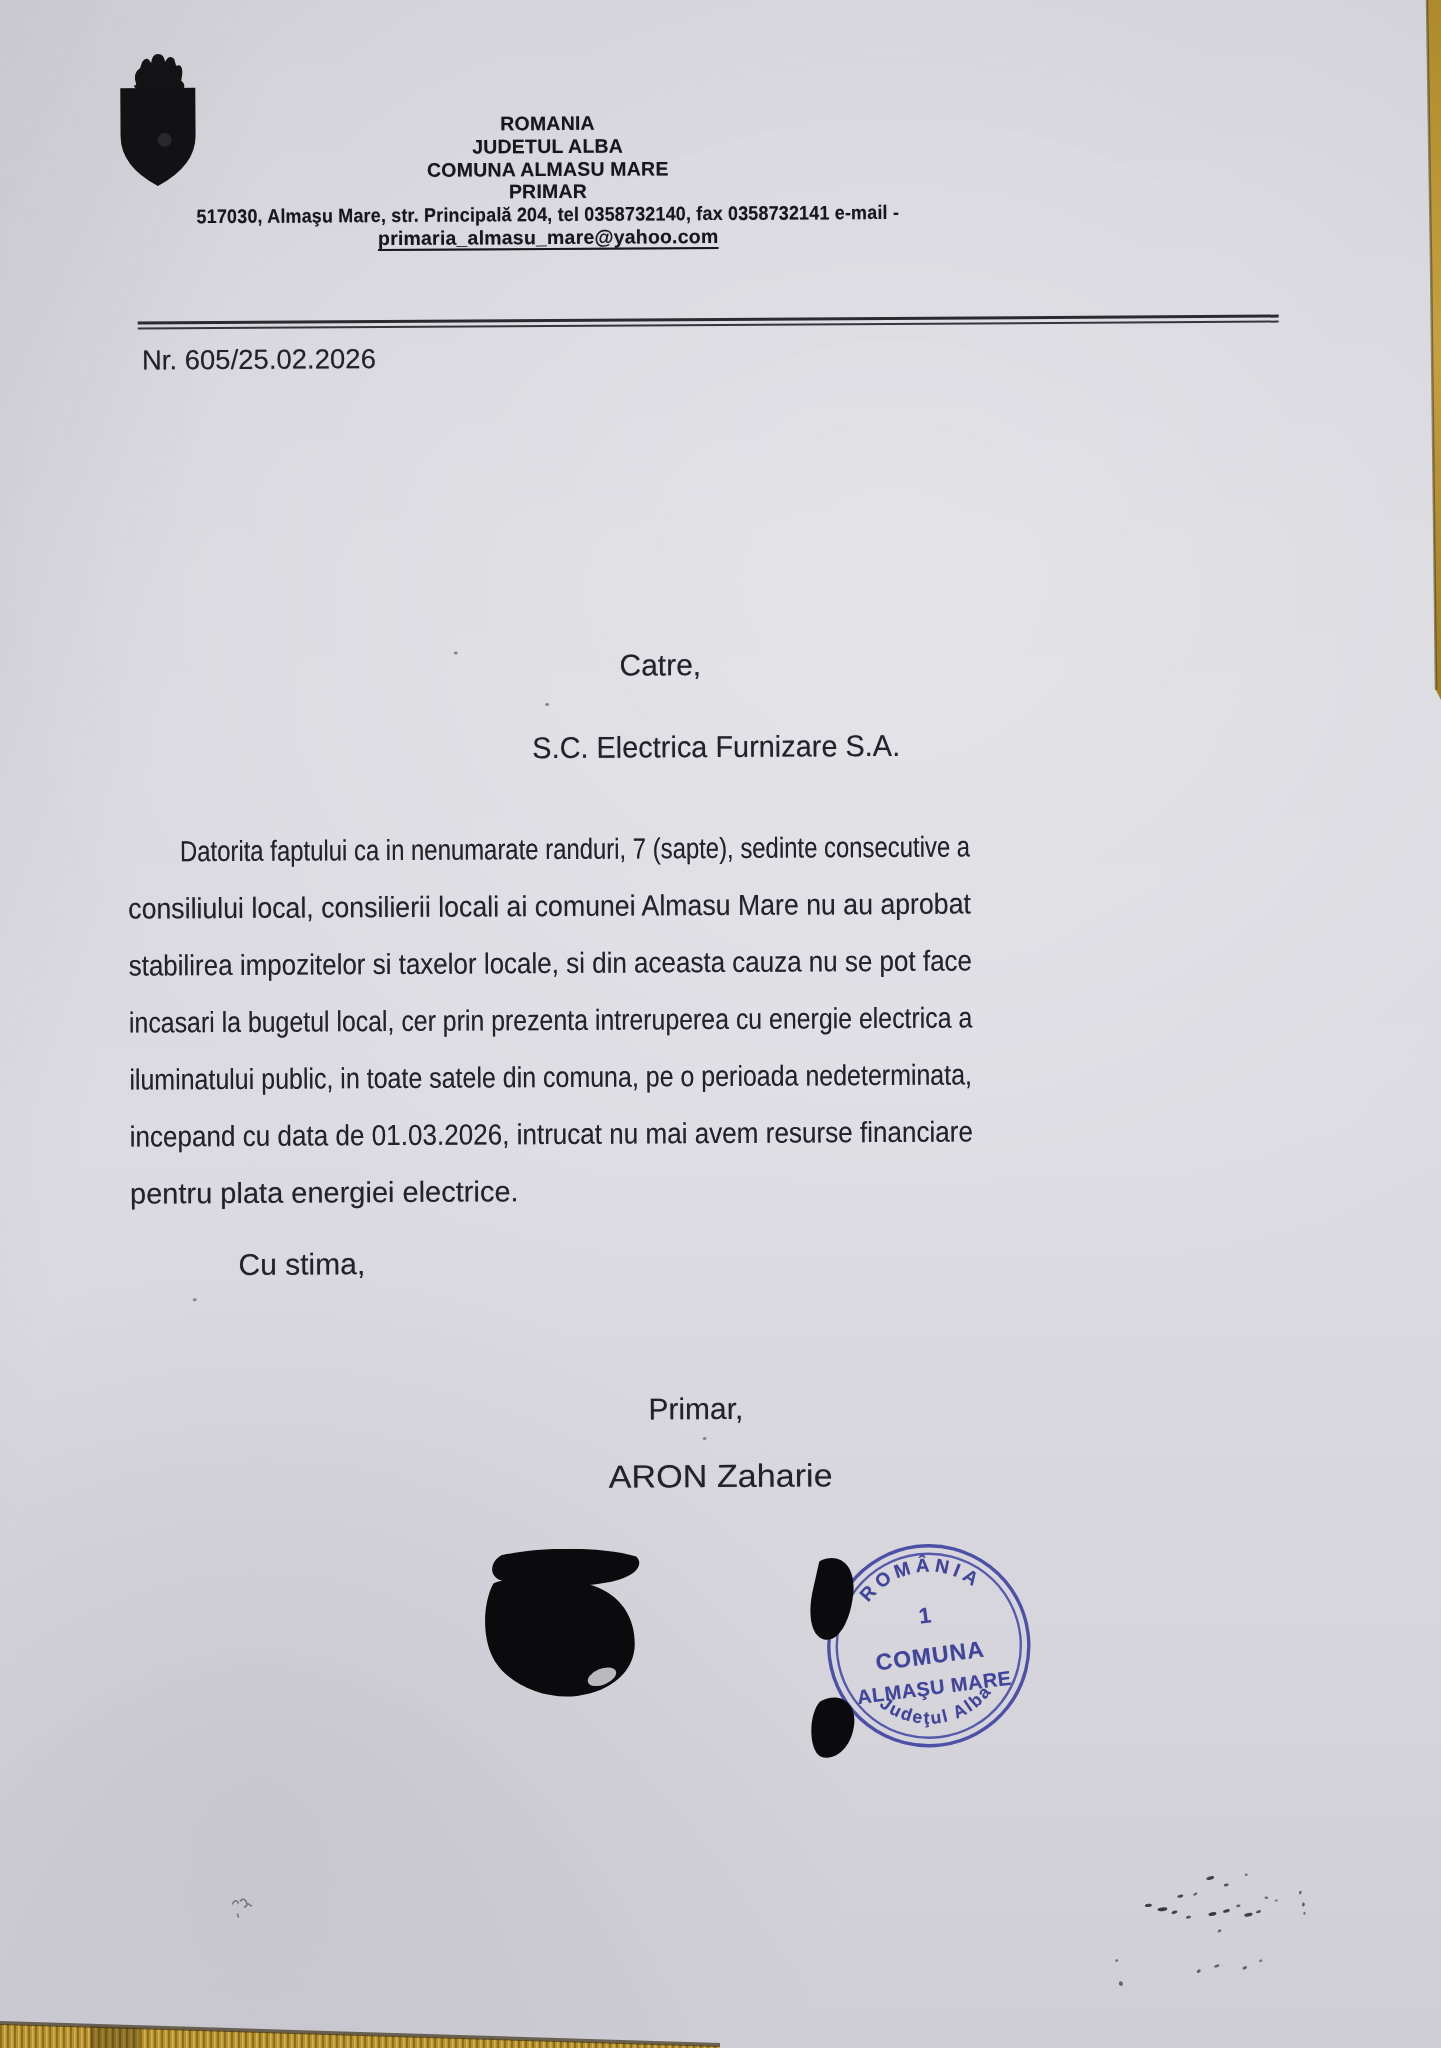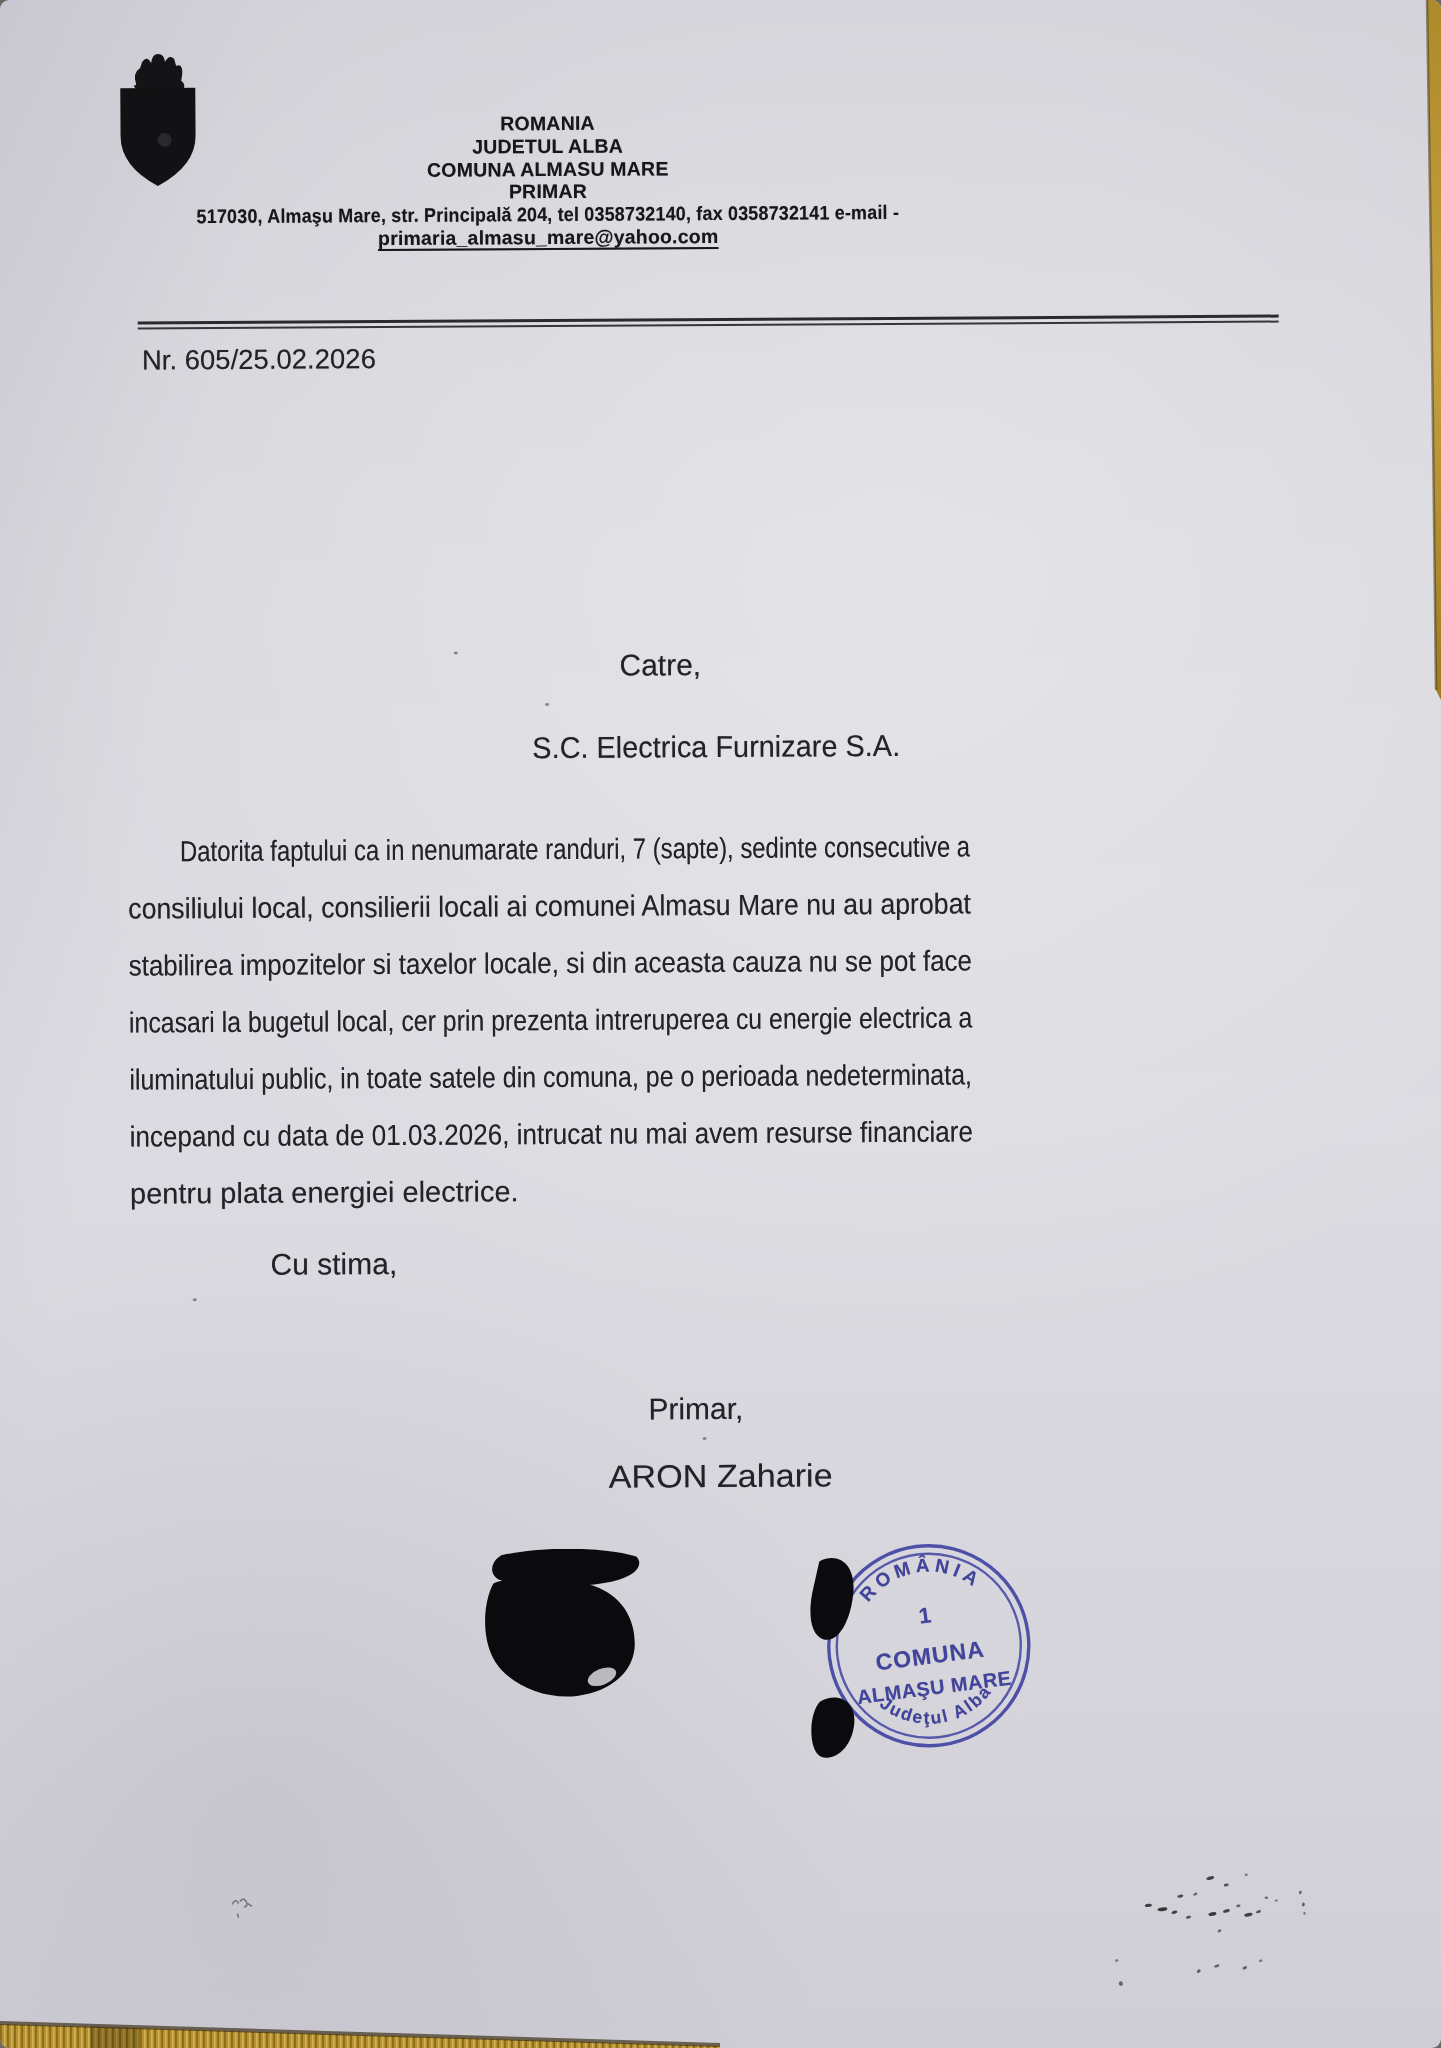--- a/index.html
+++ b/index.html
@@ -1,17 +1,17 @@
 <!DOCTYPE html>
 <html><head>
 <meta charset="utf-8">
 <style>
   html,body{margin:0;padding:0;background:#6b675f;}
   .photo{position:relative;width:1441px;height:2048px;overflow:hidden;
-    background:#0c4a6e;font-family:"Liberation Sans","DejaVu Sans",sans-serif;border-radius:9px;}
+    background:#0c4a6e;font-family:"Liberation Sans","DejaVu Sans",sans-serif;}
   .paper{position:absolute;inset:0;
     background:
       radial-gradient(90% 55% at 62% 28%, rgba(255,255,255,0.30), rgba(255,255,255,0) 70%),
       radial-gradient(70% 45% at 18% 88%, rgba(90,88,112,0.10), rgba(0,0,0,0) 60%),
       linear-gradient(100deg, rgba(115,113,132,0.10), rgba(0,0,0,0) 16%),
       linear-gradient(180deg,#d3d2d9 0%,#d9d8de 28%,#dcdbe1 55%,#d6d5dc 82%,#cfced6 100%);}
   .doc{position:absolute;inset:0;transform:rotate(-0.35deg);color:#222228;
     text-shadow:0 0 0.7px rgba(40,40,48,0.45);}
   .crest{position:absolute;left:118px;top:50px;width:90px;height:136px;}
   .letterhead{position:absolute;left:103px;top:111px;width:900px;text-align:center;
@@ -21,21 +21,21 @@
   .fit-c{transform-origin:50% 50%;}
   .email{display:inline-block;text-decoration:underline;text-decoration-thickness:2px;text-underline-offset:4px;}
   .rule{position:absolute;left:142px;top:318px;width:1141px;height:3px;
     border-top:3px solid #2a2a2f;border-bottom:2px solid #35353b;}
   .refnr{position:absolute;left:146px;top:341px;font-size:27.5px;color:#222227;}
   .catre{position:absolute;left:350px;top:648px;width:625px;text-align:center;font-size:30px;}
   .scline{position:absolute;left:400px;top:730px;width:635px;text-align:center;font-size:30px;}
   .bodytext{position:absolute;left:129px;top:820px;width:843px;font-size:29px;}
   .bl{height:57px;display:flex;align-items:center;}
   .bl.indent{padding-left:52px;}
-  .custima{position:absolute;left:237px;top:1245px;font-size:30px;margin-left:32px;}
+  .custima{position:absolute;left:237px;top:1245px;font-size:30px;}
   .primar{position:absolute;left:646px;top:1392px;font-size:30px;}
   .sname{position:absolute;left:606px;top:1458px;font-size:32px;}
   .signature{position:absolute;left:478px;top:1548px;width:175px;height:160px;}
   .sig2{position:absolute;left:806px;top:1552px;width:52px;height:215px;z-index:3;}
   .stamp{position:absolute;left:818px;top:1540px;width:214px;height:214px;z-index:2;}
   .stamp text{font-family:"Liberation Sans","DejaVu Sans",sans-serif;}
   .smudge{position:absolute;left:220px;top:1890px;width:40px;height:32px;opacity:.75;}
   .speckles{position:absolute;left:1095px;top:1868px;width:250px;height:140px;}
   .speck{position:absolute;width:4px;height:3px;border-radius:50%;background:#54545c;opacity:.65;}
   .edge-right{position:absolute;right:0;top:0;width:18px;height:700px;}

